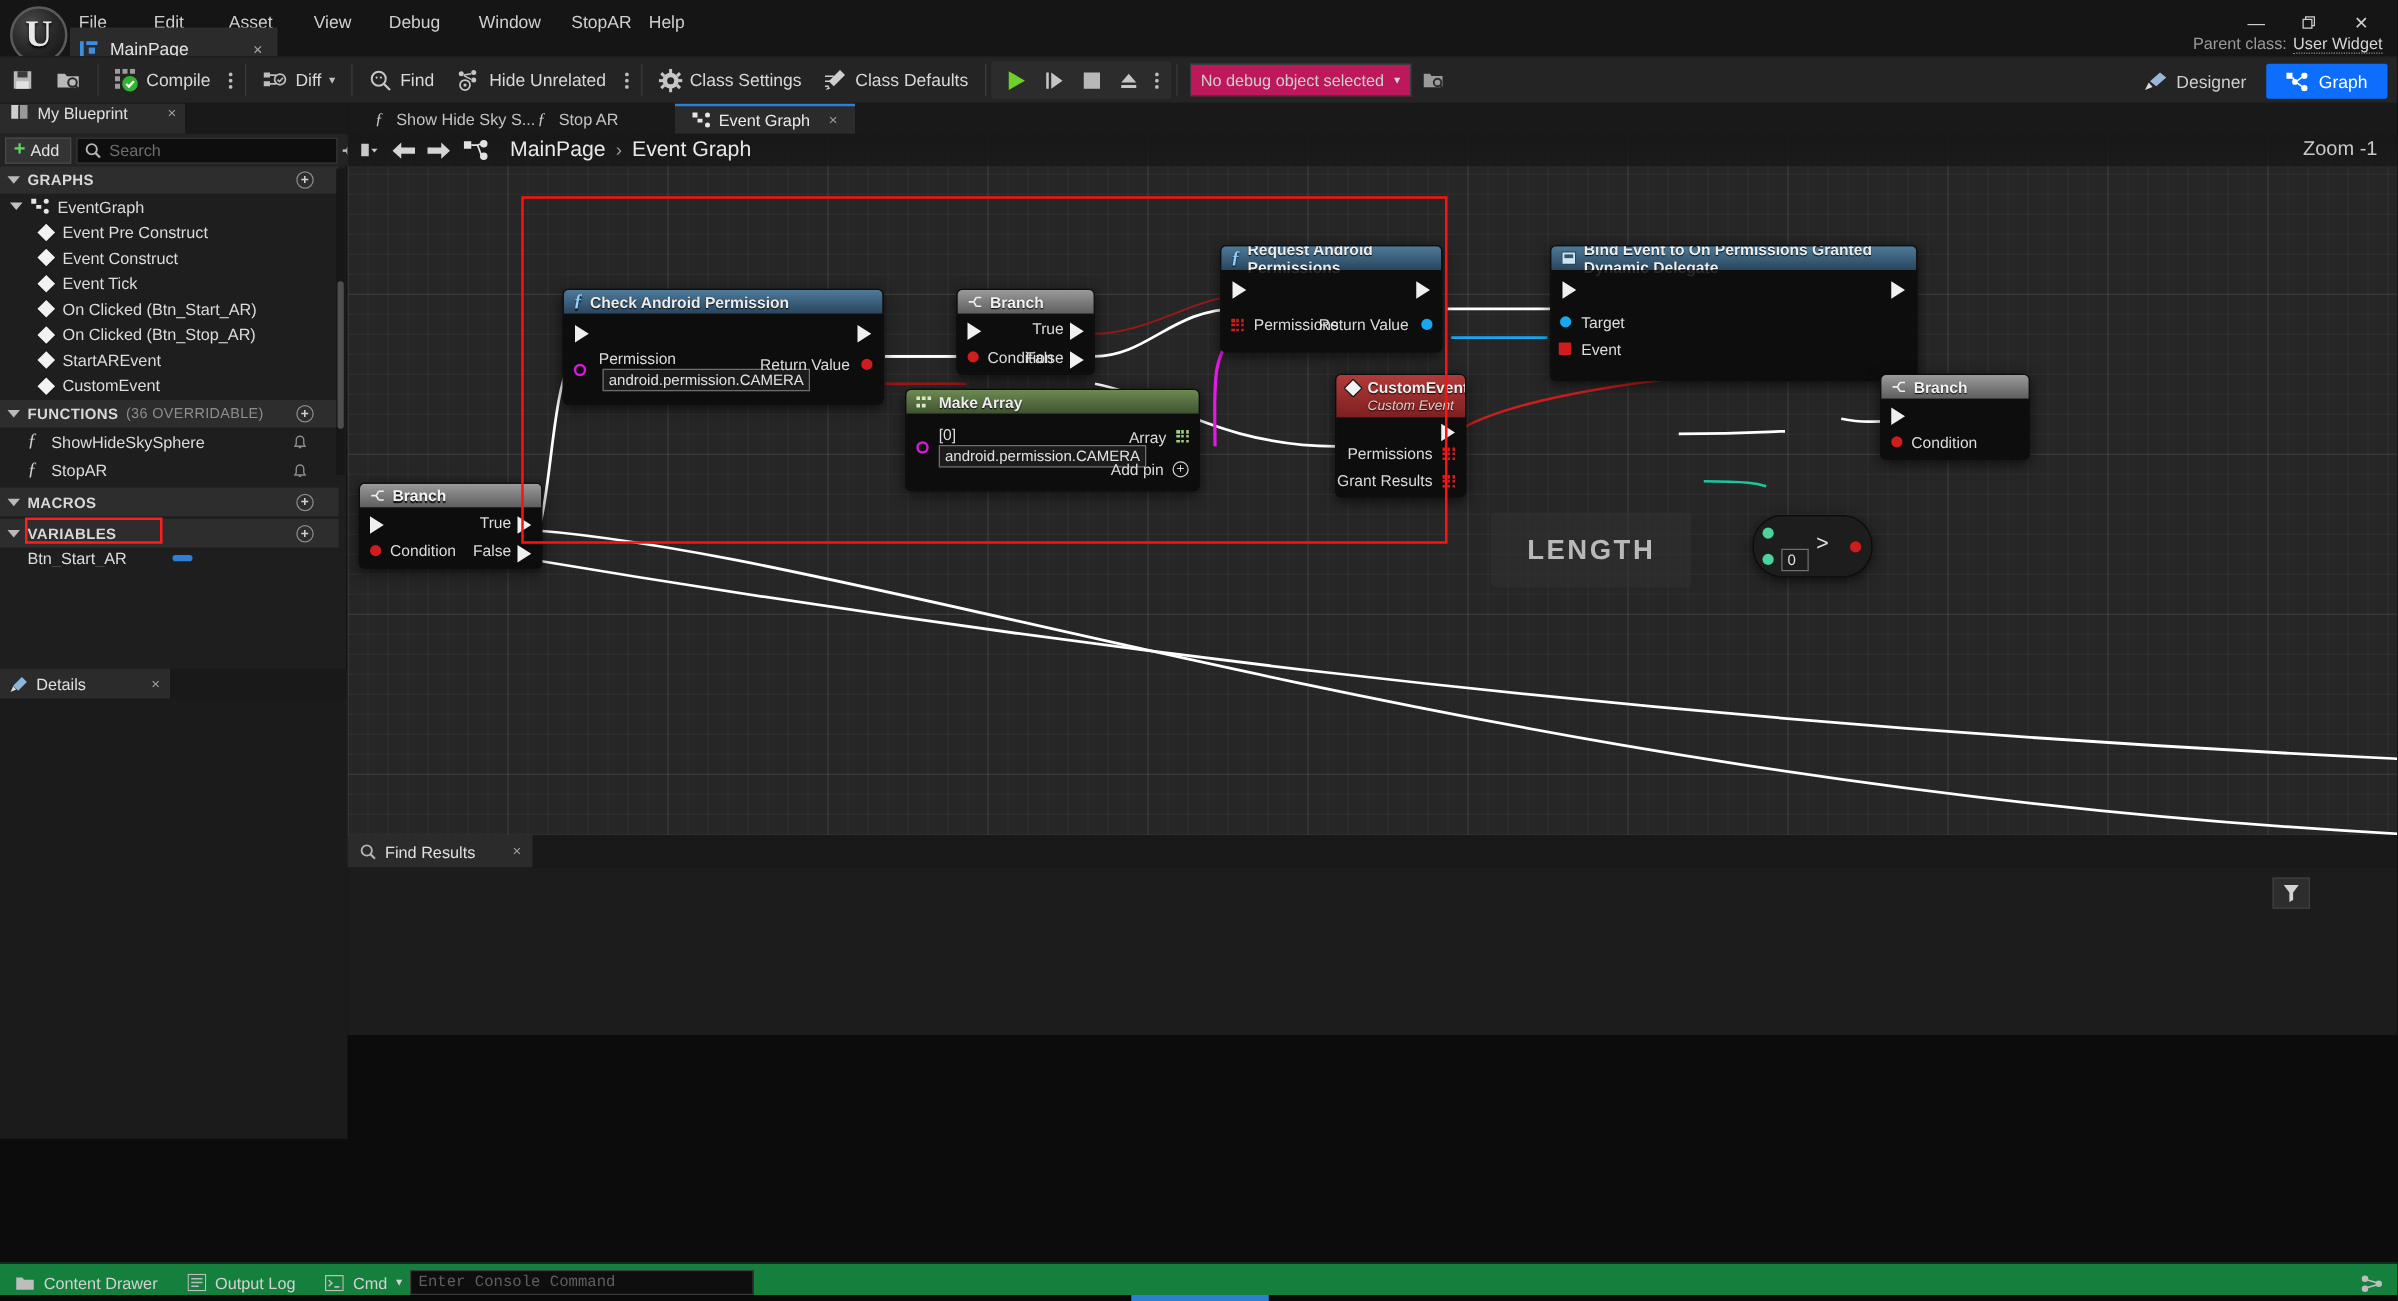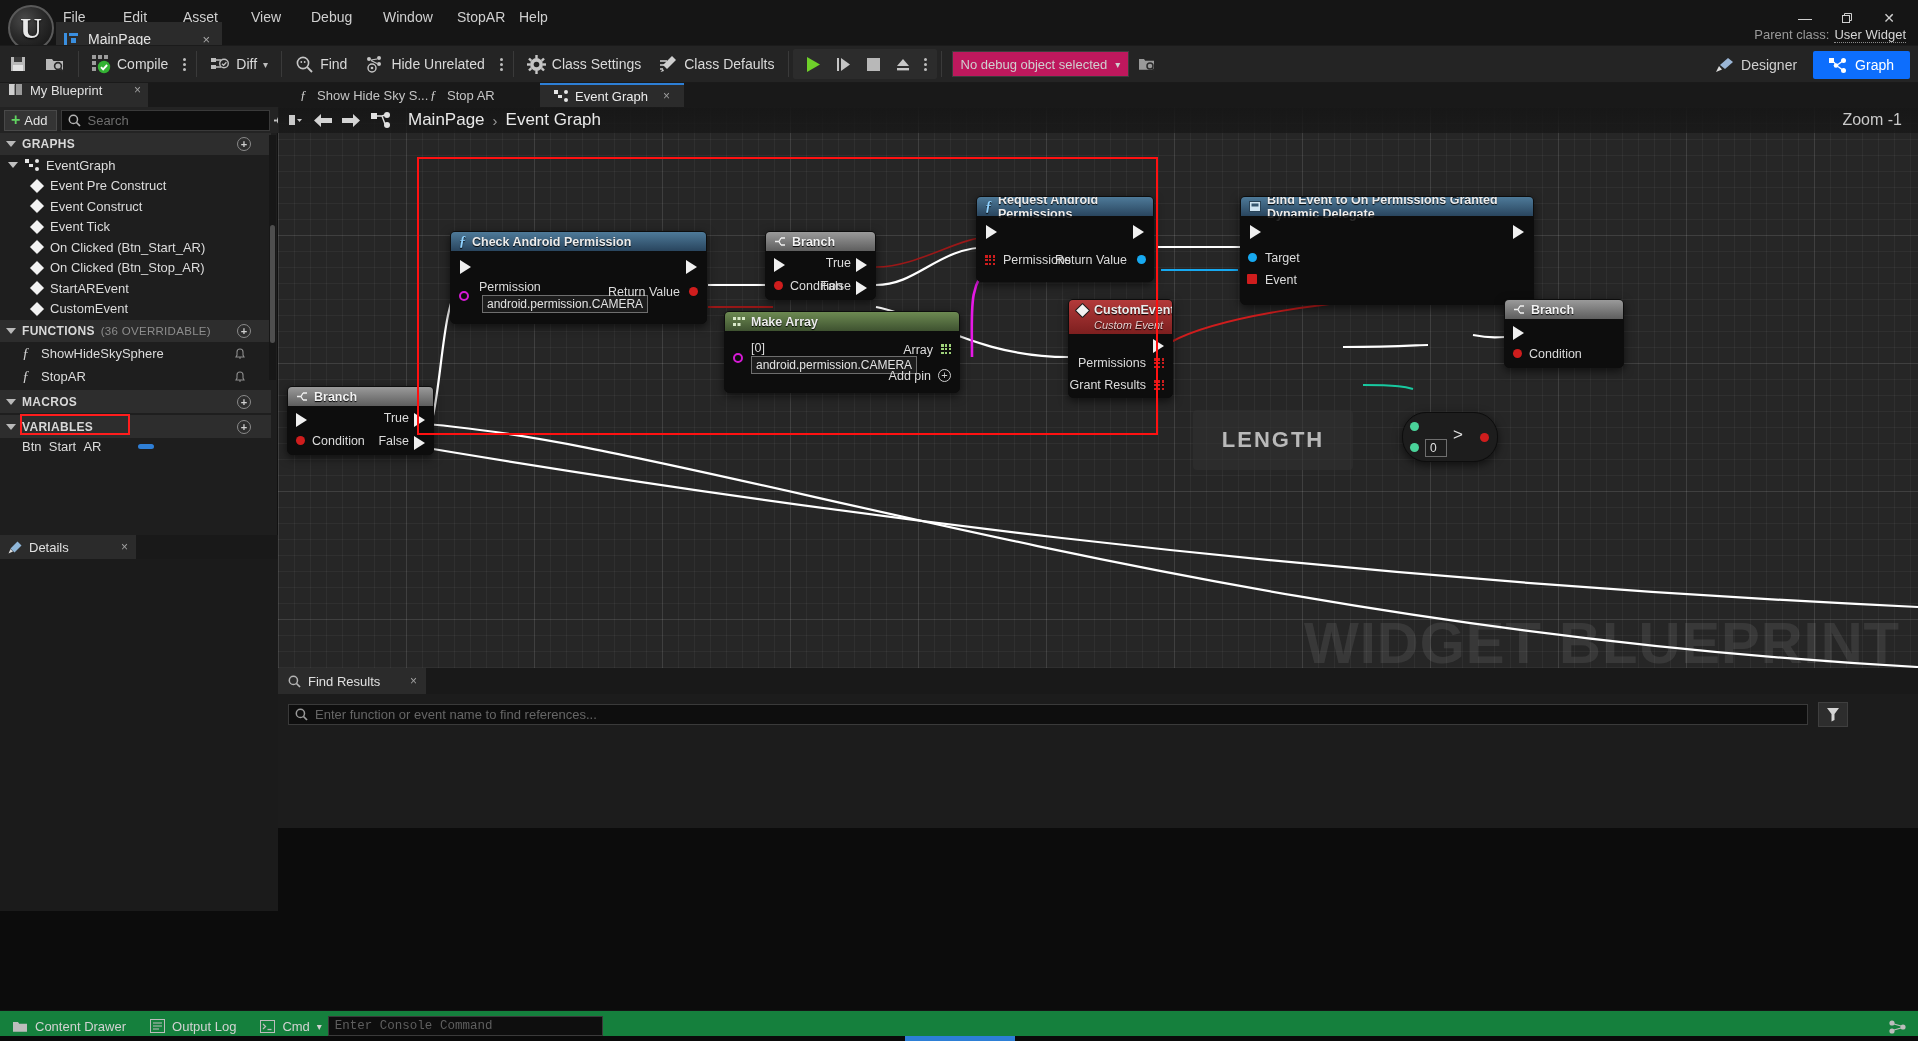--- a/index.html
+++ b/index.html
@@ -821,21 +821,20 @@
     <div class="body" style="height:50px;background:rgba(30,30,30,.9)">
       <span class="dot" style="left:7px;top:9px;background:#4ad39a"></span>
       <span class="dot" style="left:7px;top:30px;background:#4ad39a"></span>
       <span class="valbox" style="left:22px;top:26px;width:22px">0</span>
       <span style="position:absolute;left:50px;top:12px;font-size:17px;color:#e2e2e2;">&gt;</span>
       <span class="dot red" style="right:8px;top:20px"></span>
     </div>
   </div>
 
   <div id="sel-rect"></div>
-  <div id="wm">WIDGET BLUEPRINT</div>
 
   <div id="graph-topbar">
     <div class="gt-btn">
       <svg width="15" height="14" viewBox="0 0 15 14">
           <rect x="1" y="2" width="6" height="10" fill="#c9c9c9"></rect>
           <path d="M9 6l2.5 3 2.5-3" fill="#c9c9c9"></path>
         </svg>
     </div>
     <div class="gt-btn">
       <svg width="20" height="15" viewBox="0 0 20 15">
@@ -870,29 +869,20 @@
       <svg width="13" height="13" viewBox="0 0 13 13">
           <circle cx="5.4" cy="5.4" r="4.1" fill="none" stroke="#b4b4b4" stroke-width="1.5"></circle>
           <path d="M8.5 8.5 12 12" stroke="#b4b4b4" stroke-width="1.7"></path>
         </svg>
     </span>
     <span>Find Results</span>
     <span class="tabclose">×</span>
   </div>
 </div>
 <div id="fr-body">
-  <div id="fr-search">
-    <span>
-      <svg width="13" height="13" viewBox="0 0 13 13">
-          <circle cx="5.4" cy="5.4" r="4.1" fill="none" stroke="#9a9a9a" stroke-width="1.5"></circle>
-          <path d="M8.5 8.5 12 12" stroke="#9a9a9a" stroke-width="1.7"></path>
-        </svg>
-    </span>
-    <input placeholder="Enter function or event name to find references..." style="">
-  </div>
   <div id="fr-filter">
     <svg width="16" height="15" viewBox="0 0 16 15">
         <path d="M2 1h12l-4.5 6v6l-3 1.5V7z" fill="#d4d4d4"></path>
       </svg>
   </div>
 
 </div>
 
 <div id="csdn">CSDN @tangfuling1991</div>
 

